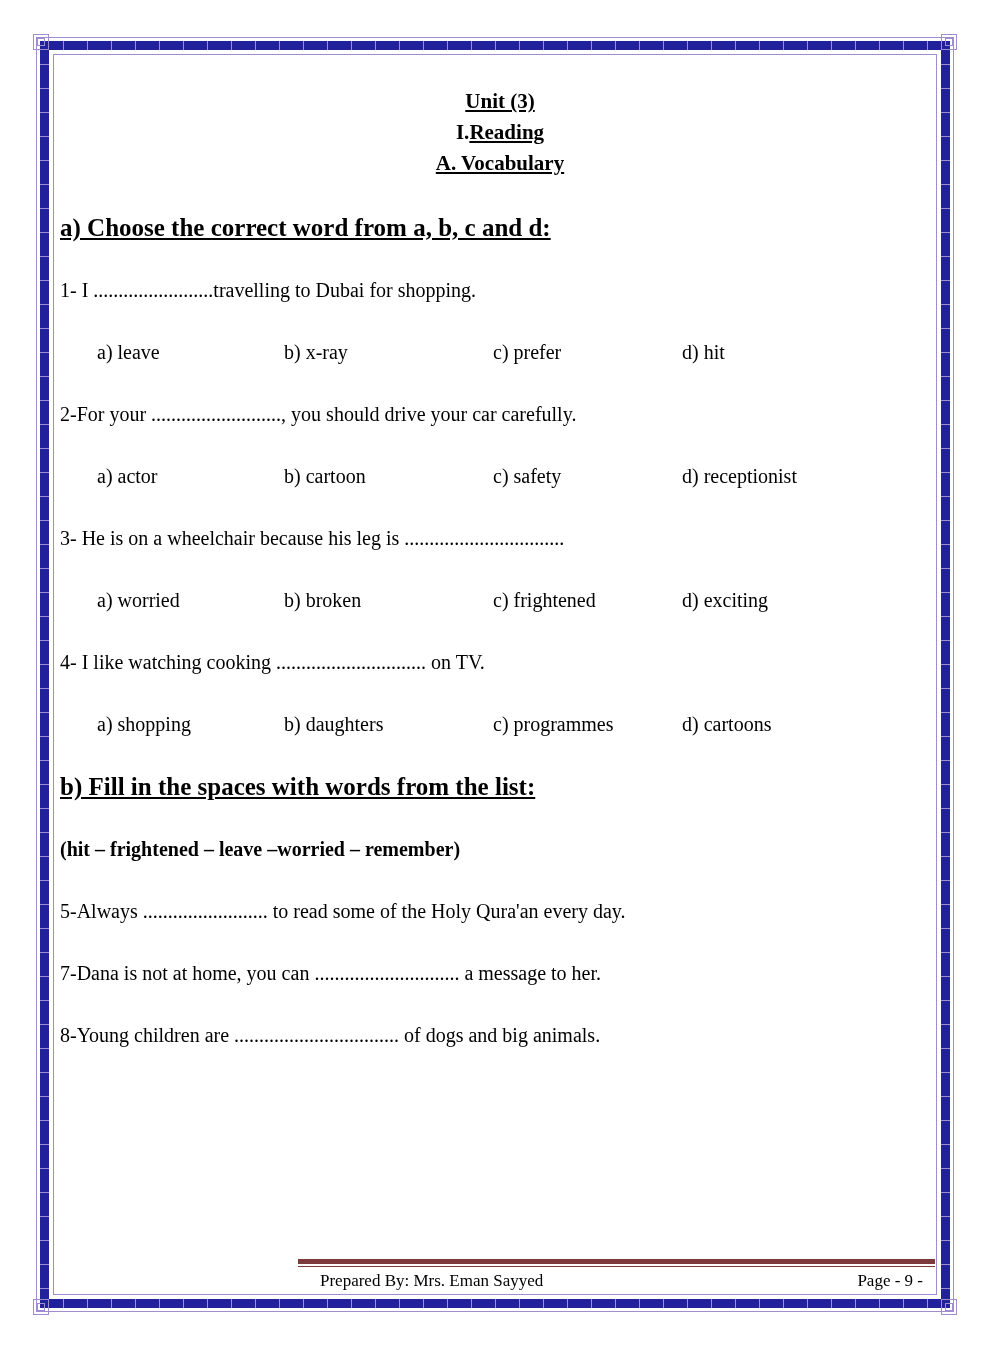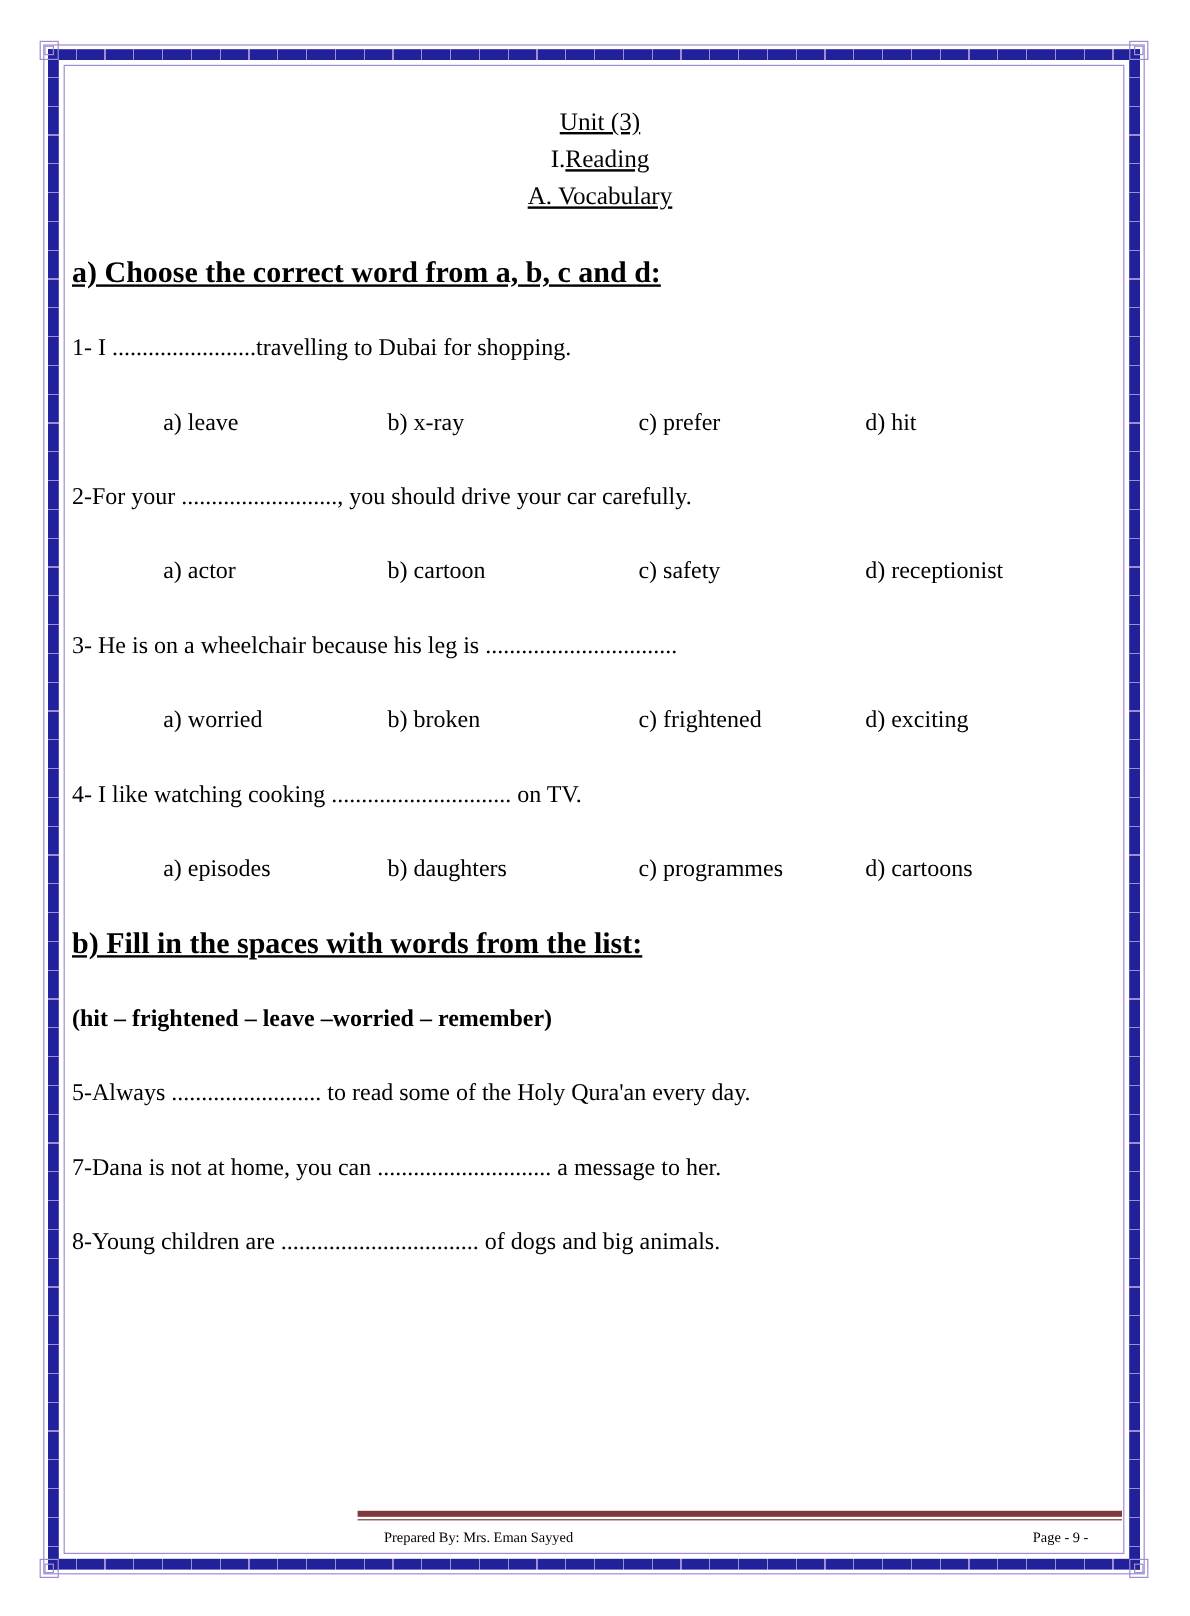--- a/index.html
+++ b/index.html
@@ -51,43 +51,43 @@
   .corner.br { right: 35px; bottom: 32px; }
   .corner::after {
     content: ""; position: absolute; inset: 3px;
     border: 1px solid var(--border-purple, #a08cd0);
   }
 
   
   .content {
     position: absolute; left: 60px; right: 52px; top: 86px;
   }
-  .title-block { text-align: center; font-weight: normal; font-size: 21px; line-height: 31px; }
+  .title-block { text-align: center; font-weight: bold; font-size: 21px; line-height: 31px; }
   .u { text-decoration: underline; }
   .section-heading {
     font-size: 25px; font-weight: bold; text-decoration: underline;
     line-height: 28px; margin-top: 35px;
   }
   .line { margin-top: 34px; font-size: 20px; line-height: 28px; }
   .opts {
     display: grid;
     grid-template-columns: 187px 209px 189px auto;
-    margin-left: 76px;
+    margin-left: 37px;
   }
   .word-bank { font-weight: bold; }
 
   
   .footer-divider { position: absolute; left: 298px; right: 57px; top: 1259px; }
   .footer-divider .thick { height: 5px; background: var(--footer-line, #7e3a3a); }
   .footer-divider .thin  { height: 1px; background: var(--footer-line, #7e3a3a); margin-top: 2px; }
   .footer-text {
     position: absolute; left: 298px; right: 57px; top: 1270px;
     display: flex; justify-content: space-between;
-    font-size: 12px; line-height: 22px;
-    padding-left: 22px; padding-right: 28px;
+    font-size: 17px; line-height: 22px;
+    padding-left: 22px; padding-right: 12px;
   }
 </style>
 </head>
 <body>
 
 <div class="frame-outer"></div>
 <div class="bar bar-top"></div>
 <div class="bar bar-bottom"></div>
 <div class="bar bar-left"></div>
 <div class="bar bar-right"></div>
@@ -126,21 +126,21 @@
   <div class="line">3- He is on a wheelchair because his leg is ................................</div>
   <div class="line opts">
     <span>a) worried</span>
     <span>b) broken</span>
     <span>c) frightened</span>
     <span>d) exciting</span>
   </div>
 
   <div class="line">4- I like watching cooking .............................. on TV.</div>
   <div class="line opts">
-    <span>a) episodes</span>
+    <span>a) shopping</span>
     <span>b) daughters</span>
     <span>c) programmes</span>
     <span>d) cartoons</span>
   </div>
 
   <div class="section-heading">b) Fill in the spaces with words from the list:</div>
 
   <div class="line word-bank">(hit – frightened – leave –worried – remember)</div>
 
   <div class="line">5-Always ......................... to read some of the Holy Qura'an every day.</div>

